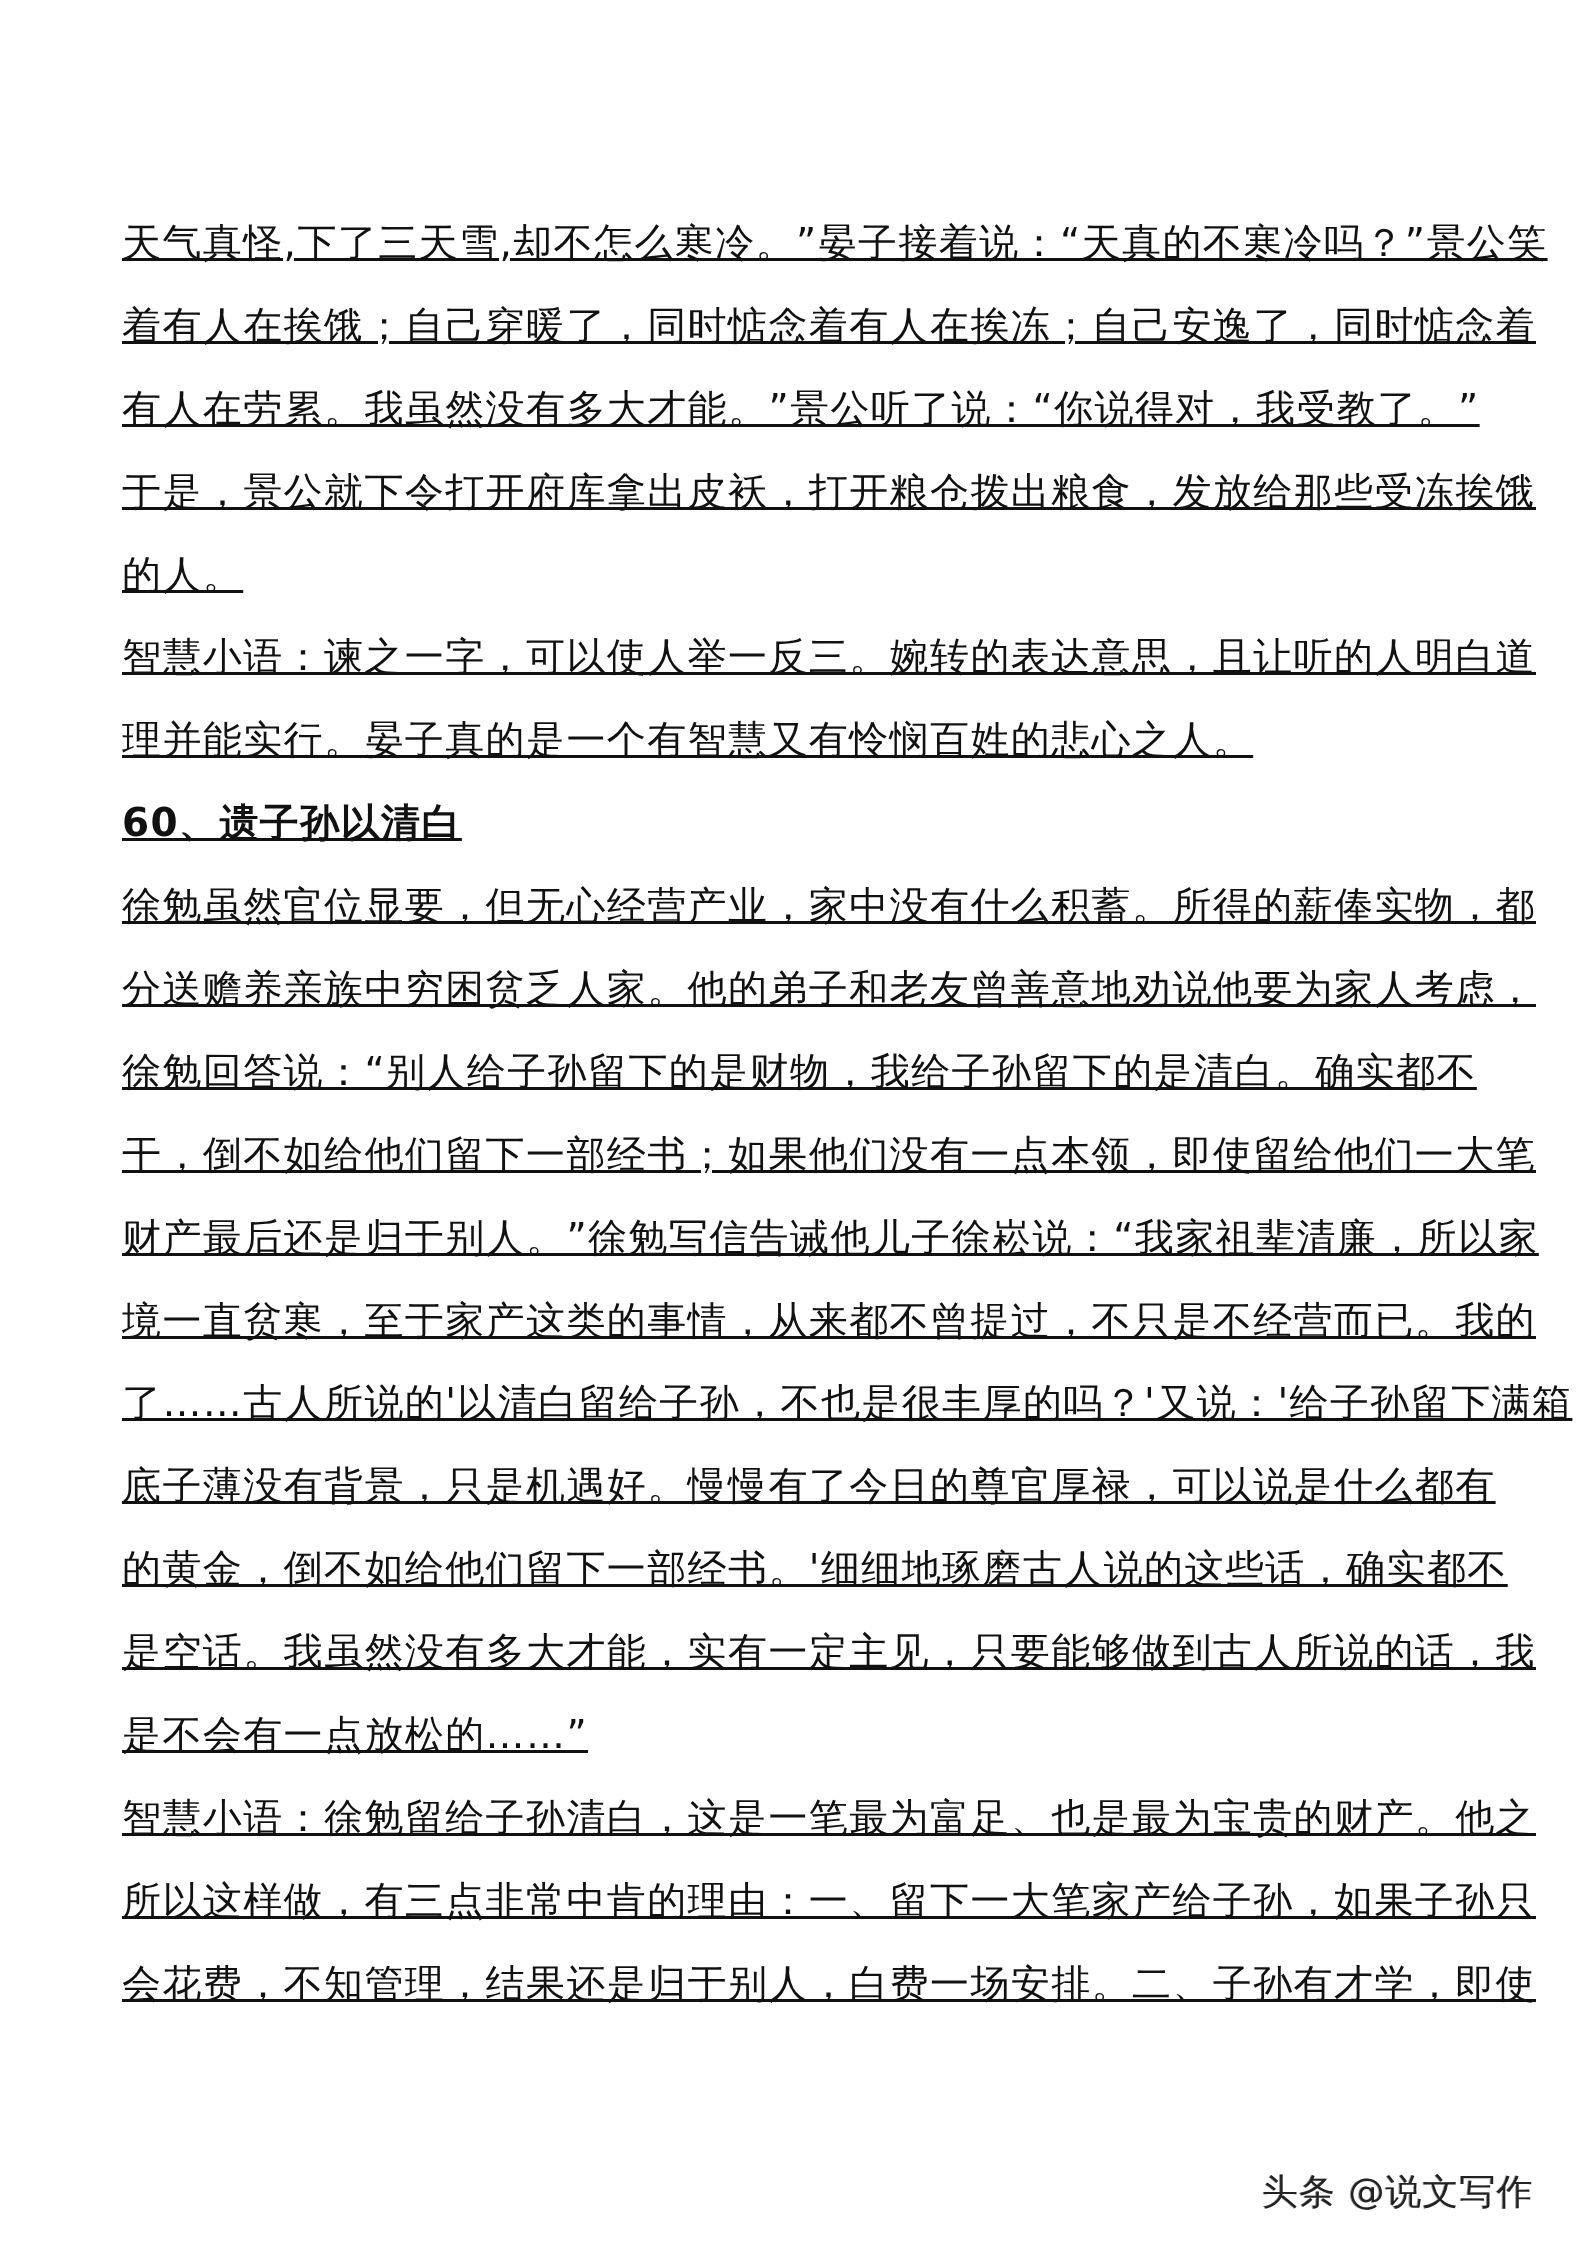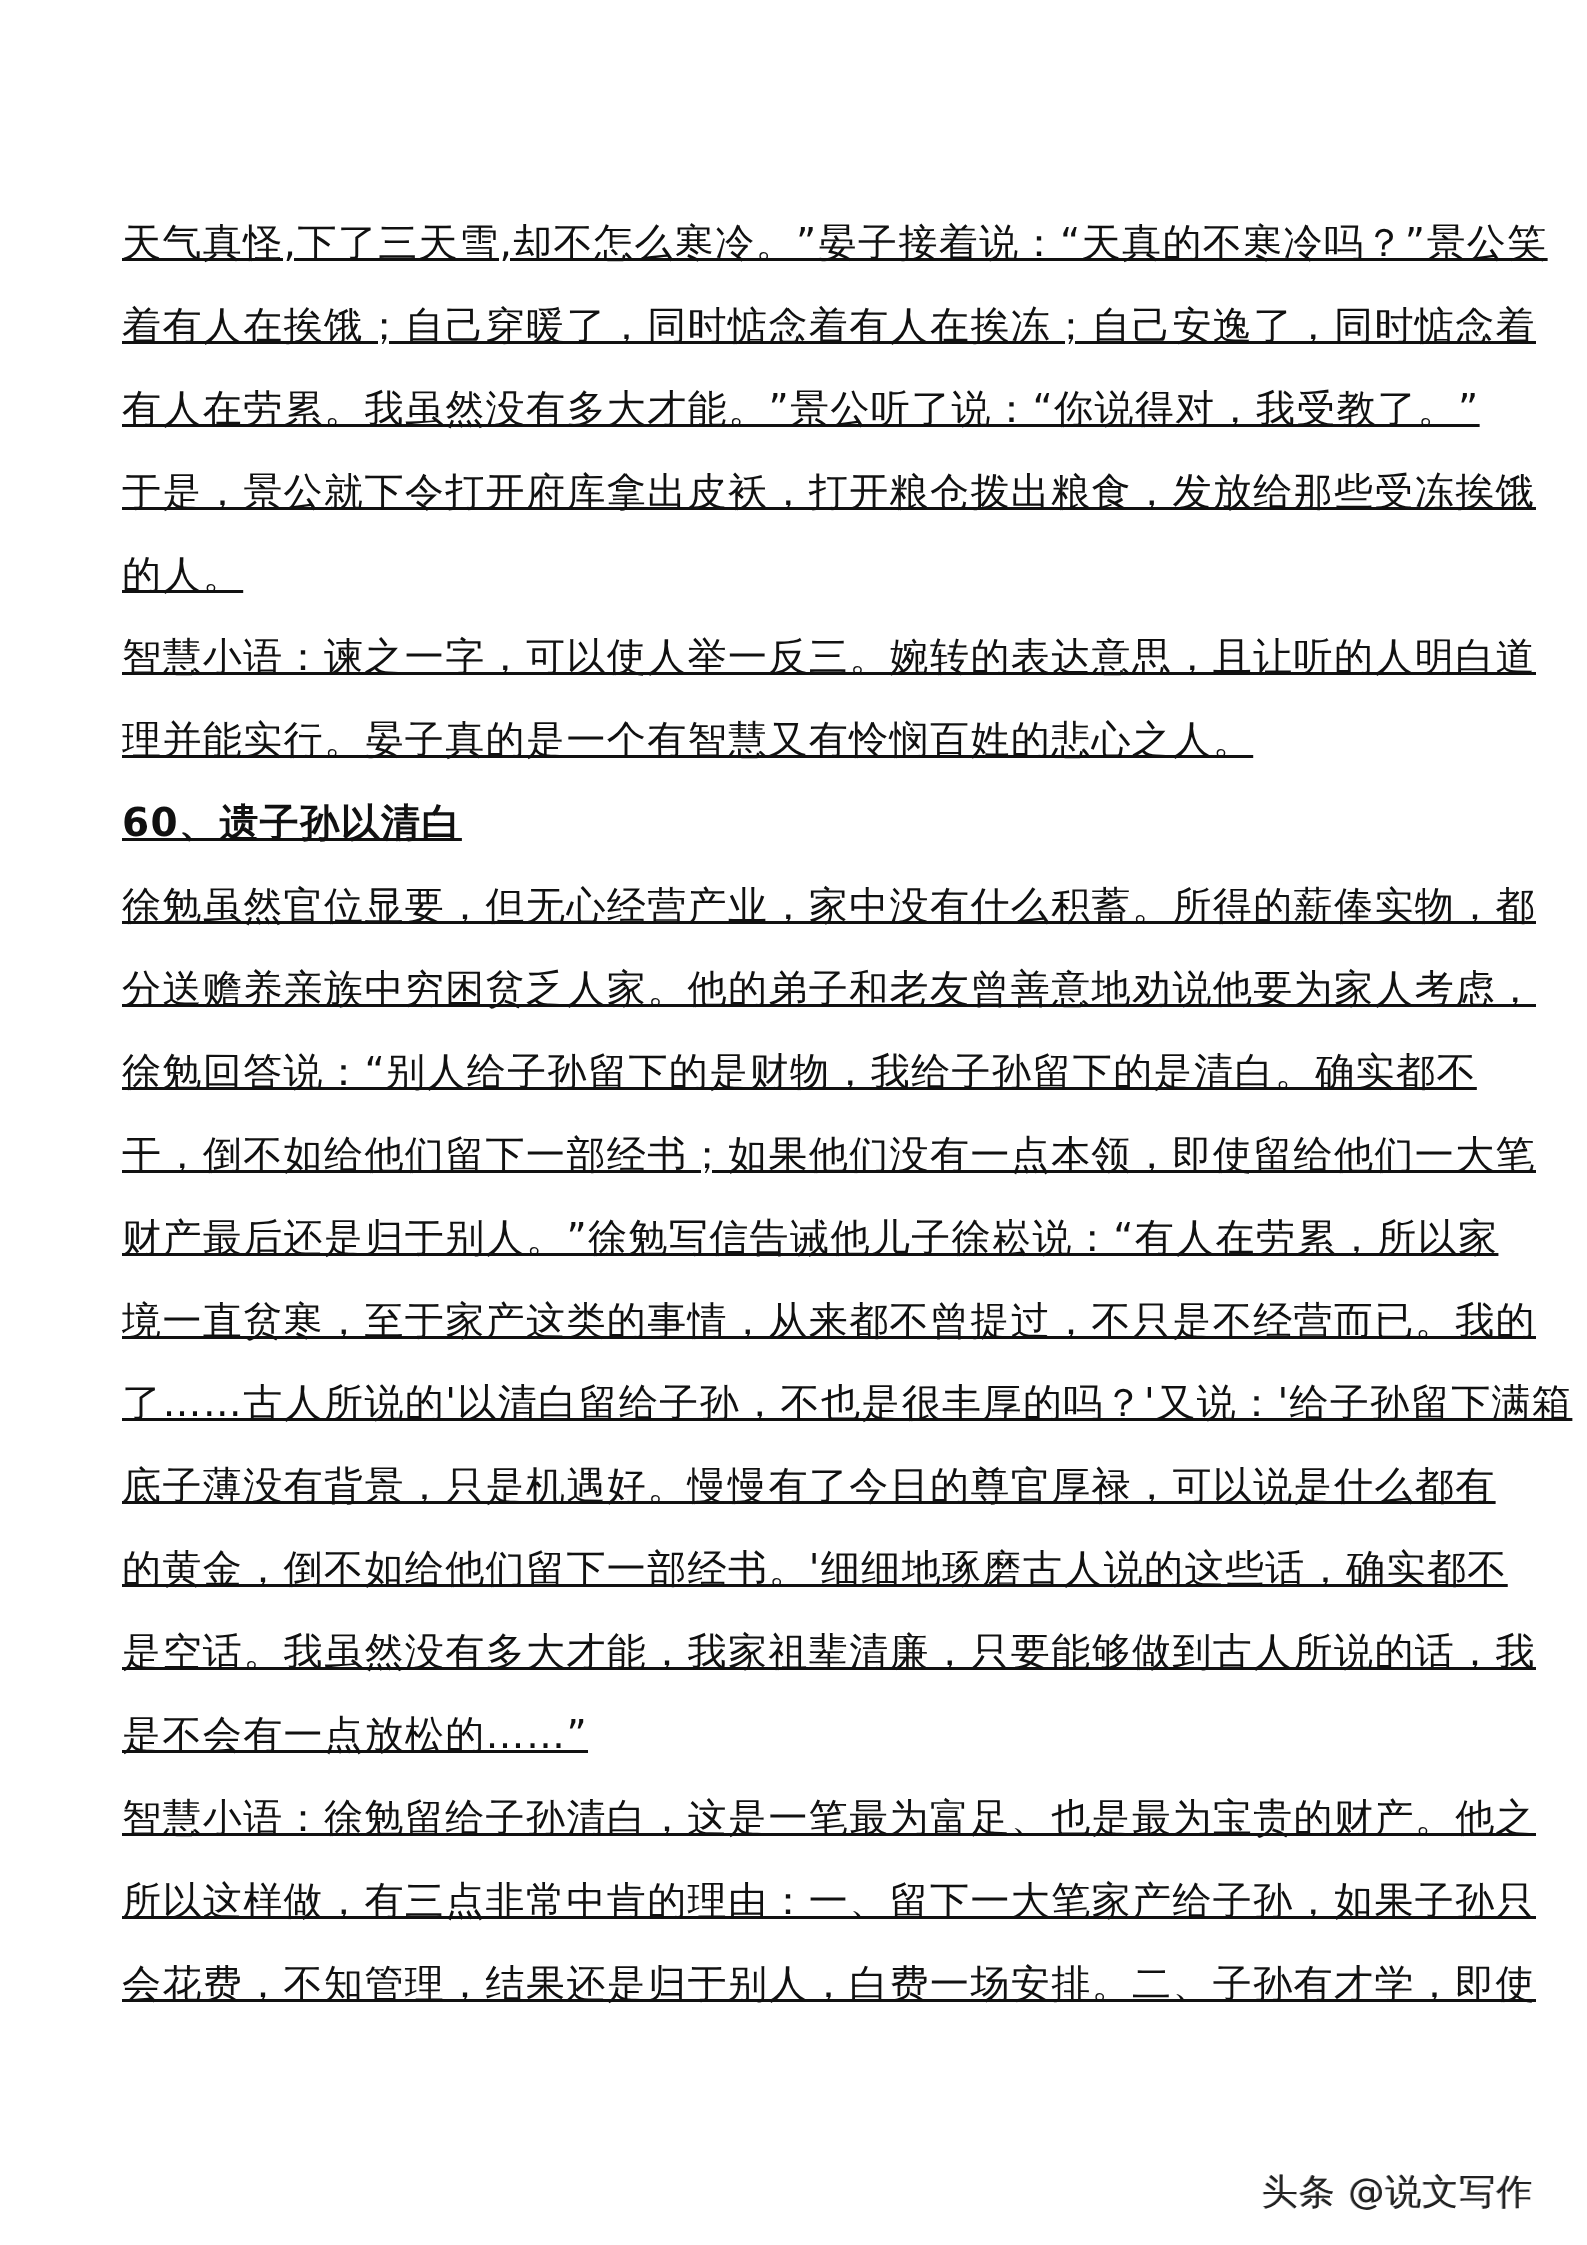--- a/index.html
+++ b/index.html
@@ -39,26 +39,26 @@
 
   <div>
     <div class="line heading">60、遗子孙以清白</div>
   </div>
 
   <div>
     <div class="line">徐勉虽然官位显要，但无心经营产业，家中没有什么积蓄。所得的薪俸实物，都</div>
     <div class="line">分送赡养亲族中穷困贫乏人家。他的弟子和老友曾善意地劝说他要为家人考虑，</div>
     <div class="line">徐勉回答说：“别人给子孙留下的是财物，我给子孙留下的是清白。确实都不</div>
     <div class="line">干，倒不如给他们留下一部经书；如果他们没有一点本领，即使留给他们一大笔</div>
-    <div class="line">财产最后还是归于别人。”徐勉写信告诫他儿子徐崧说：“有人在劳累，所以家</div>
+    <div class="line">财产最后还是归于别人。”徐勉写信告诫他儿子徐崧说：“我家祖辈清廉，所以家</div>
     <div class="line">境一直贫寒，至于家产这类的事情，从来都不曾提过，不只是不经营而已。我的</div>
     <div class="line">了……古人所说的'以清白留给子孙，不也是很丰厚的吗？'又说：'给子孙留下满箱</div>
     <div class="line">底子薄没有背景，只是机遇好。慢慢有了今日的尊官厚禄，可以说是什么都有</div>
     <div class="line">的黄金，倒不如给他们留下一部经书。'细细地琢磨古人说的这些话，确实都不</div>
-    <div class="line">是空话。我虽然没有多大才能，我家祖辈清廉，只要能够做到古人所说的话，我</div>
+    <div class="line">是空话。我虽然没有多大才能，实有一定主见，只要能够做到古人所说的话，我</div>
     <div class="line last">是不会有一点放松的……”</div>
   </div>
 
   <div>
     <div class="line">智慧小语：徐勉留给子孙清白，这是一笔最为富足、也是最为宝贵的财产。他之</div>
     <div class="line">所以这样做，有三点非常中肯的理由：一、留下一大笔家产给子孙，如果子孙只</div>
     <div class="line">会花费，不知管理，结果还是归于别人，白费一场安排。二、子孙有才学，即使</div>
   </div>
 </div>
 

